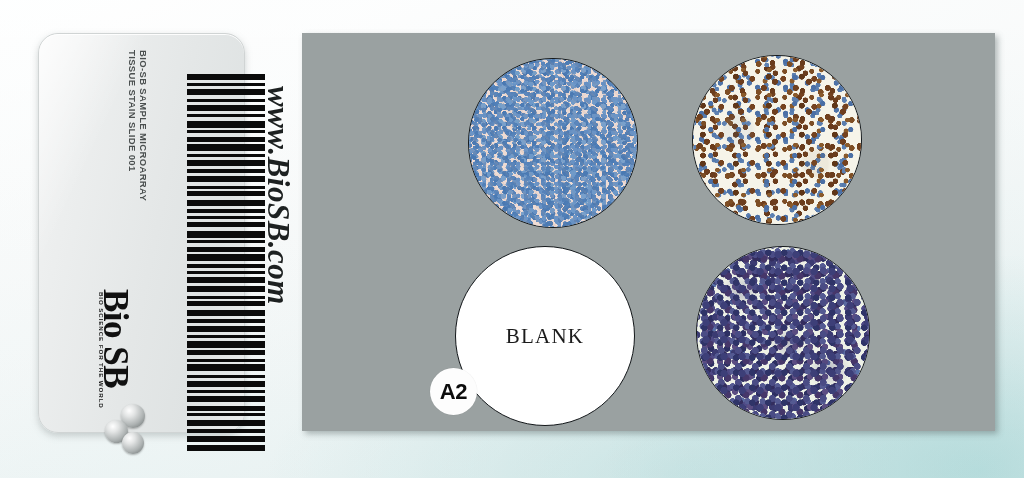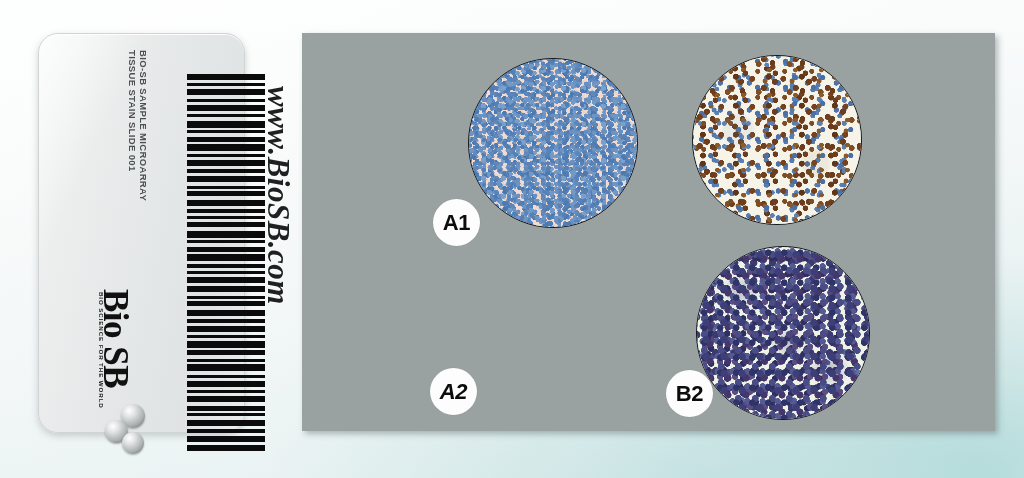--- a/index.html
+++ b/index.html
@@ -238,21 +238,21 @@
   
   .badge{
     position:absolute;border-radius:50%;
     background:#fdfdfd;
     display:flex;align-items:center;justify-content:center;
     font-size:22px;font-weight:700;color:#0c0c0c;letter-spacing:-.3px;
     box-shadow:0 0 0 .5px rgba(0,0,0,.05);
   }
   #badge-a1{left:433px;top:199px;width:47px;height:47px;}
   #badge-b1{left:661px;top:194px;width:47px;height:47px;}
-  #badge-a2{left:430px;top:368px;width:47px;height:47px;font-style:italic;}
+  #badge-a2{left:430px;top:368px;width:47px;height:47px;}
   #badge-b2{left:666px;top:370px;width:47px;height:47px;}
 
   
   #website{
     position:absolute;left:296px;top:86px;
     transform-origin:left top;transform:rotate(90deg);
     font-family:"Liberation Serif",serif;
     font-style:italic;font-weight:700;
     font-size:31px;color:#1d2121;letter-spacing:.5px;
     white-space:nowrap;
@@ -385,22 +385,23 @@
   <div id="tissue-panel"></div>
 
   <div class="core" id="core-a1">
     <div class="core-tex" id="tex-a1"></div>
   </div>
 
   <div class="core" id="core-b1">
     <div class="core-tex" id="tex-b1"></div>
   </div>
 
+  <div class="core" id="core-a2">
+    <div id="blank-text">BLANK</div>
+  </div>
 
   <div class="core" id="core-b2">
     <div class="core-tex" id="tex-b2"></div>
   </div>
 
-  <div class="badge" id="badge-a1">A1</div>
   <div class="badge" id="badge-a2">A2</div>
-  <div class="badge" id="badge-b2">B2</div>
 
 </div>
 
 </body></html>

